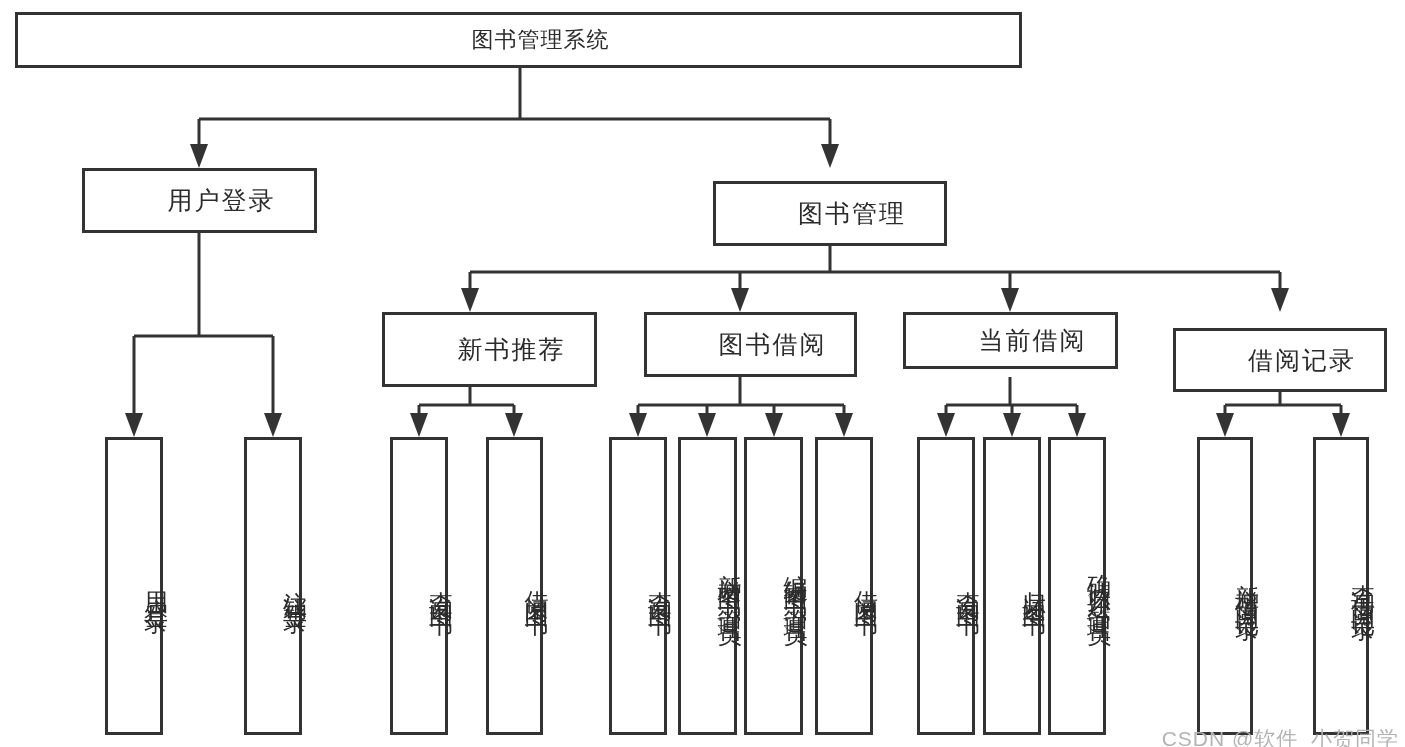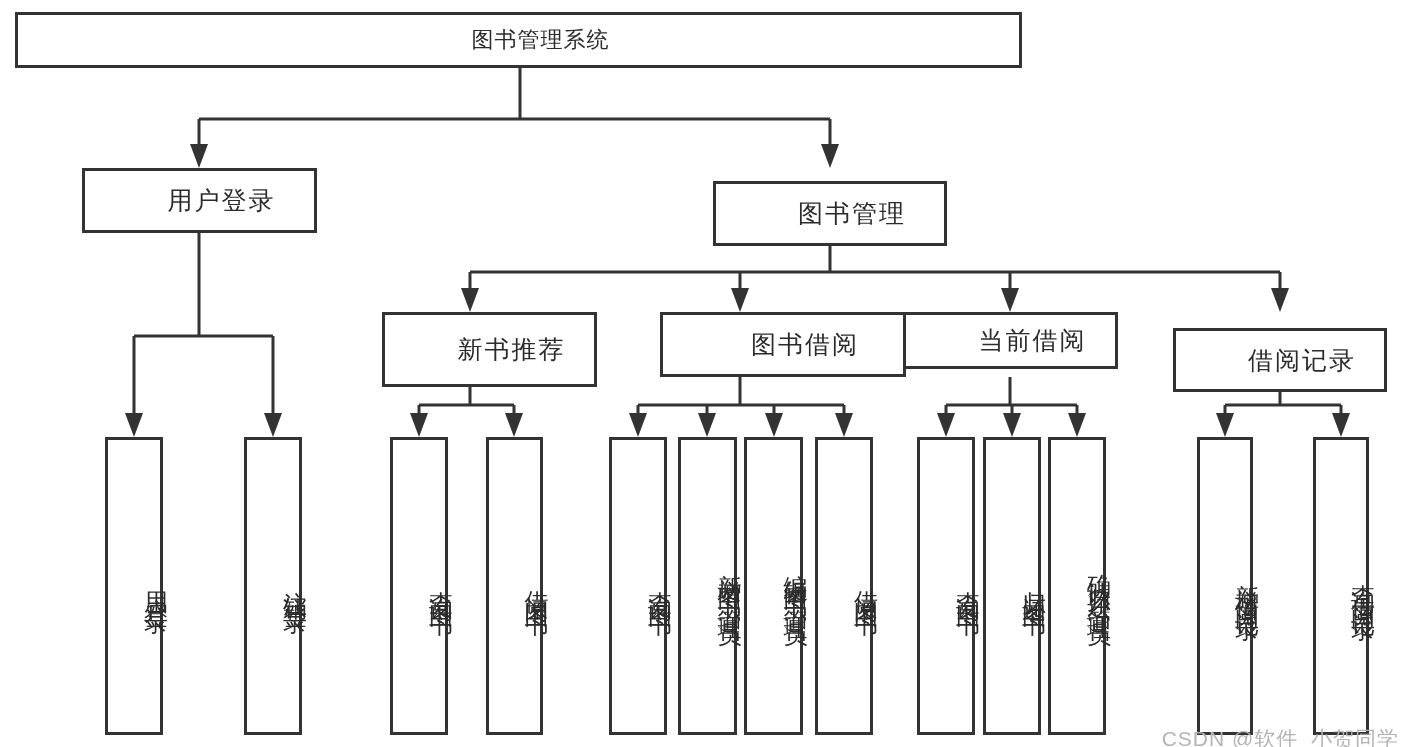--- a/index.html
+++ b/index.html
@@ -122,21 +122,21 @@
   <div class="box box-h" style="left:82px; top:168px; width:235px; height:65px;">
     <span>用户登录</span>
   </div>
   <div class="box box-h" style="left:713px; top:181px; width:234px; height:65px;">
     <span>图书管理</span>
   </div>
 
   <div class="box box-h" style="left:362px; top:312px; width:215px; height:75px;margin-left:20px;">
     <span>新书推荐</span>
   </div>
-  <div class="box box-h" style="left:660px; top:312px; width:246px; height:65px;">
+  <div class="box box-h" style="left:644px; top:312px; width:213px; height:65px;">
     <span>图书借阅</span>
   </div>
   <div class="box box-h" style="left:903px; top:312px; width:215px; height:57px;">
     <span>当前借阅</span>
   </div>
   <div class="box box-h" style="left:1173px; top:328px; width:214px; height:64px;">
     <span>借阅记录</span>
   </div>
 
   <div class="box leaf" style="left:105px; top:437px; width:58px; height:298px;">

